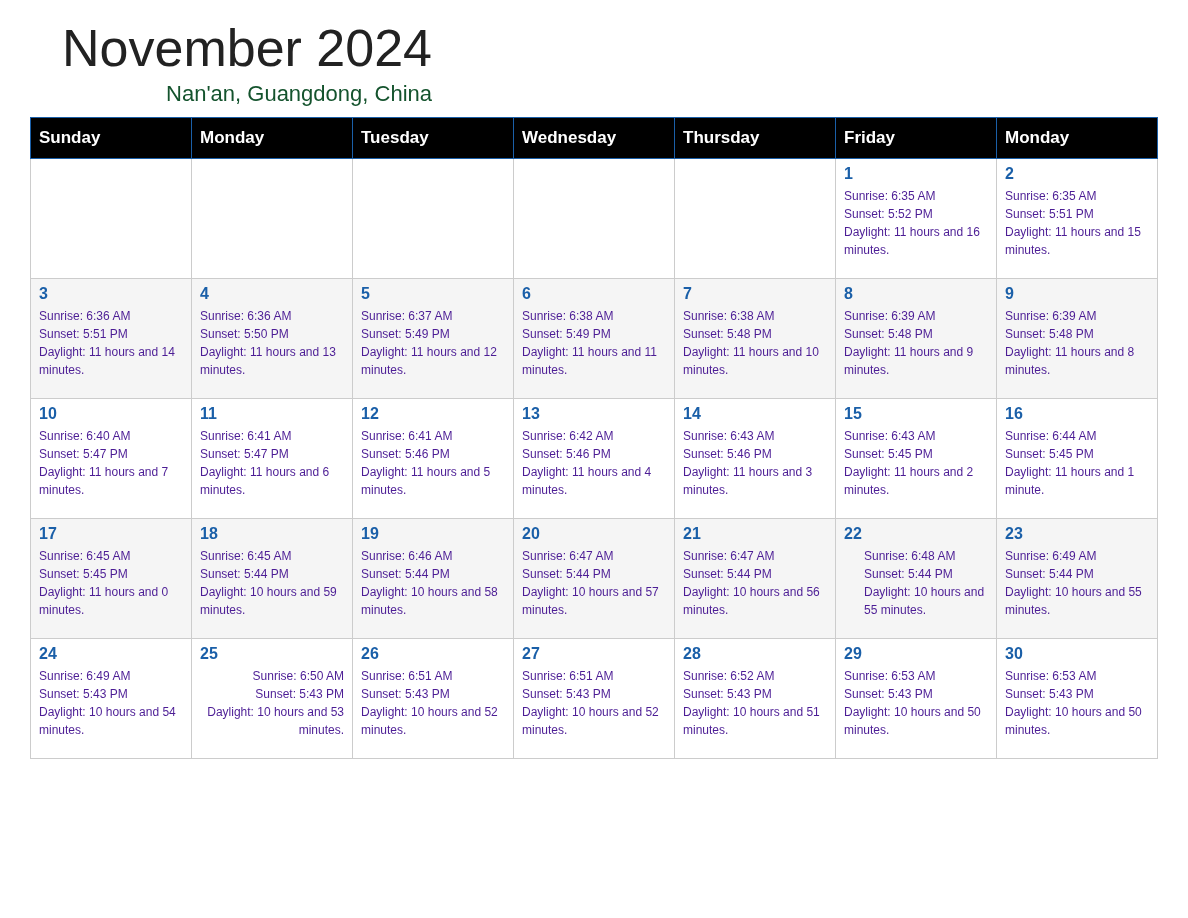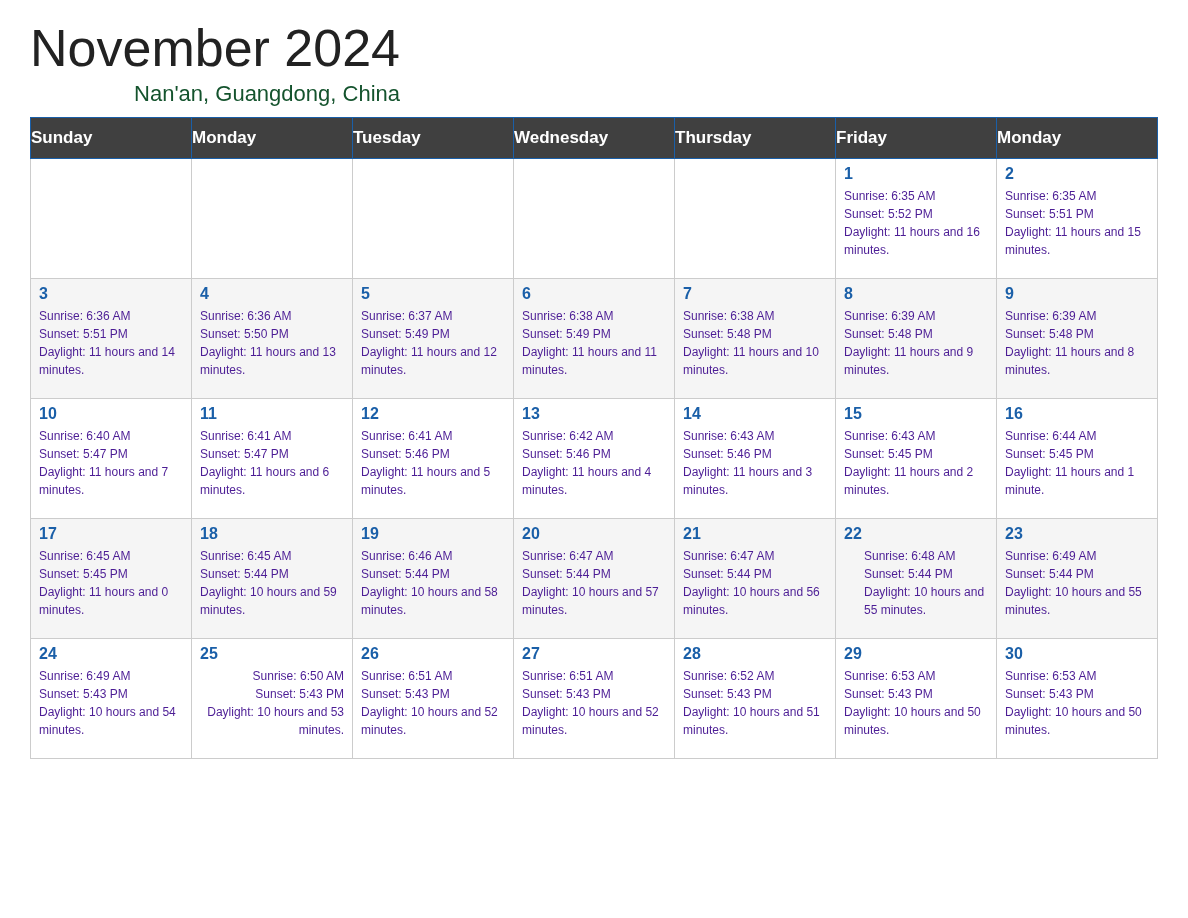--- a/index.html
+++ b/index.html
@@ -27,43 +27,44 @@
       color: #333;
     }
     .logo-line2 {
       font-size: 28px;
       font-weight: bold;
       color: #1a73c7;
       margin-top: -4px;
     }
     .header-right {
       text-align: right;
+      margin-left: 32px;
     }
     .month-title {
       font-size: 52px;
       font-weight: normal;
       color: #222;
       line-height: 1.1;
     }
     .location {
       font-size: 22px;
       color: #14532d;
       margin-top: 4px;
     }
     table {
       width: 100%;
       border-collapse: collapse;
       margin-top: 10px;
     }
     thead tr th {
-      background-color: #404040;
+      background-color: #000000;
       color: #fff;
       font-size: 17px;
       font-weight: bold;
-      padding: 10px 0;
+      padding: 10px 8px;
       text-align: left;
       border: 1px solid #1a5fa8;
     }
     tbody tr td {
       border: 1px solid #ccc;
       vertical-align: top;
       padding: 6px 8px;
       width: 14.28%;
       min-height: 100px;
       height: 120px;

